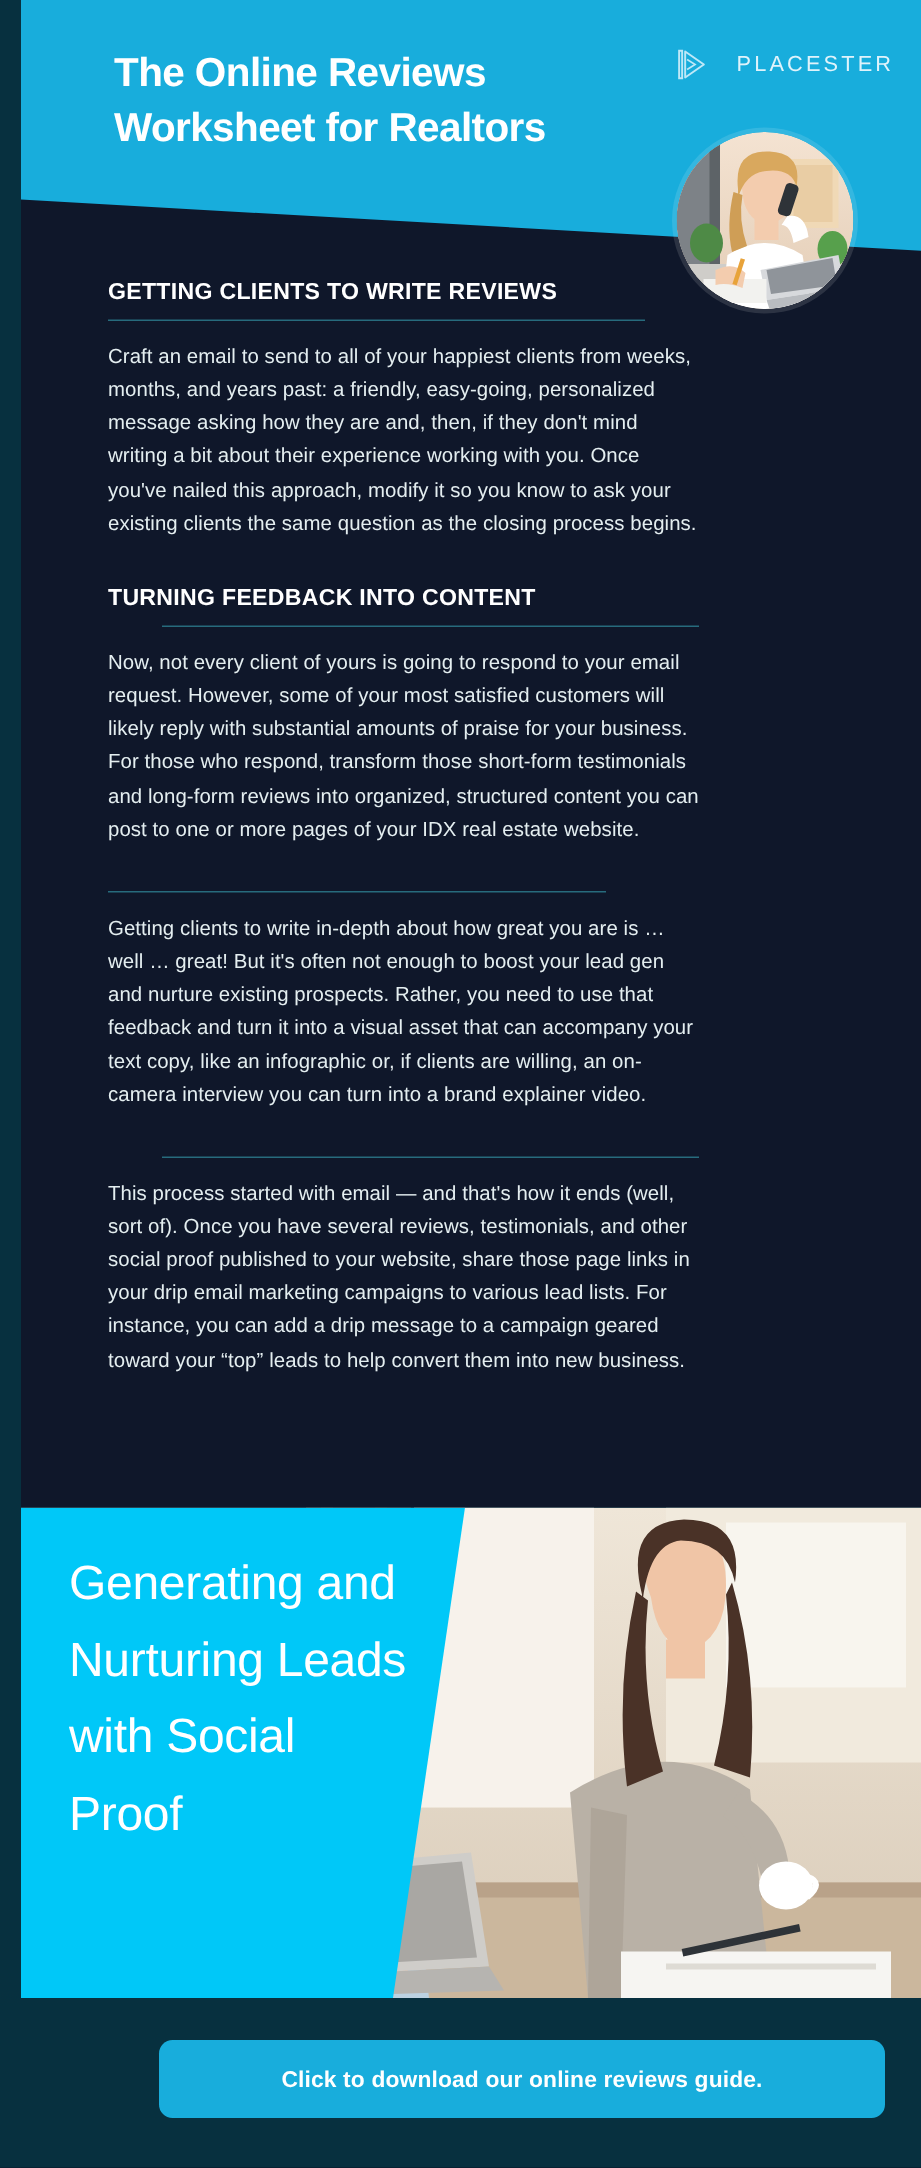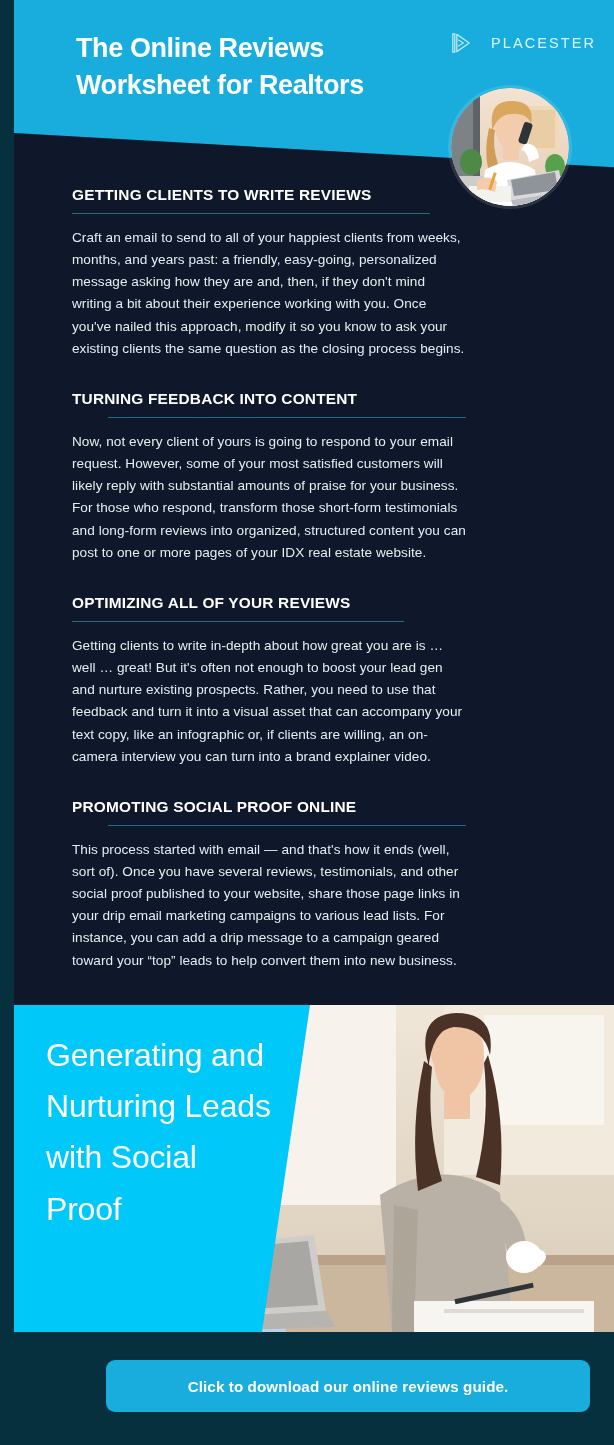--- a/index.html
+++ b/index.html
@@ -168,27 +168,25 @@
       <p class="sec-body">Craft an email to send to all of your happiest clients from weeks, months, and years past: a friendly, easy-going, personalized message asking how they are and, then, if they don't mind writing a bit about their experience working with you. Once you've nailed this approach, modify it so you know to ask your existing clients the same question as the closing process begins.</p>
     </div>
 
     <div class="section right">
       <h2 class="sec-head">TURNING FEEDBACK INTO CONTENT</h2>
       <hr class="sec-rule" id="rule-1">
       <p class="sec-body">Now, not every client of yours is going to respond to your email request. However, some of your most satisfied customers will likely reply with substantial amounts of praise for your business. For those who respond, transform those short-form testimonials and long-form reviews into organized, structured content you can post to one or more pages of your IDX real estate website.</p>
     </div>
 
     <div class="section">
-      <h2 class="sec-head">OPTIMIZING ALL OF YOUR REVIEWS</h2>
       <hr class="sec-rule" id="rule-2">
       <p class="sec-body">Getting clients to write in-depth about how great you are is … well … great! But it's often not enough to boost your lead gen and nurture existing prospects. Rather, you need to use that feedback and turn it into a visual asset that can accompany your text copy, like an infographic or, if clients are willing, an on-camera interview you can turn into a brand explainer video.</p>
     </div>
 
     <div class="section right">
-      <h2 class="sec-head">PROMOTING SOCIAL PROOF ONLINE</h2>
       <hr class="sec-rule" id="rule-3">
       <p class="sec-body">This process started with email — and that's how it ends (well, sort of). Once you have several reviews, testimonials, and other social proof published to your website, share those page links in your drip email marketing campaigns to various lead lists. For instance, you can add a drip message to a campaign geared toward your “top” leads to help convert them into new business.</p>
     </div>
 
   </div>
 
   <div class="feature">
     <div class="feature-photo">
       <svg width="614" height="327" viewBox="0 0 614 327" preserveAspectRatio="xMidYMid slice">
         <defs>

